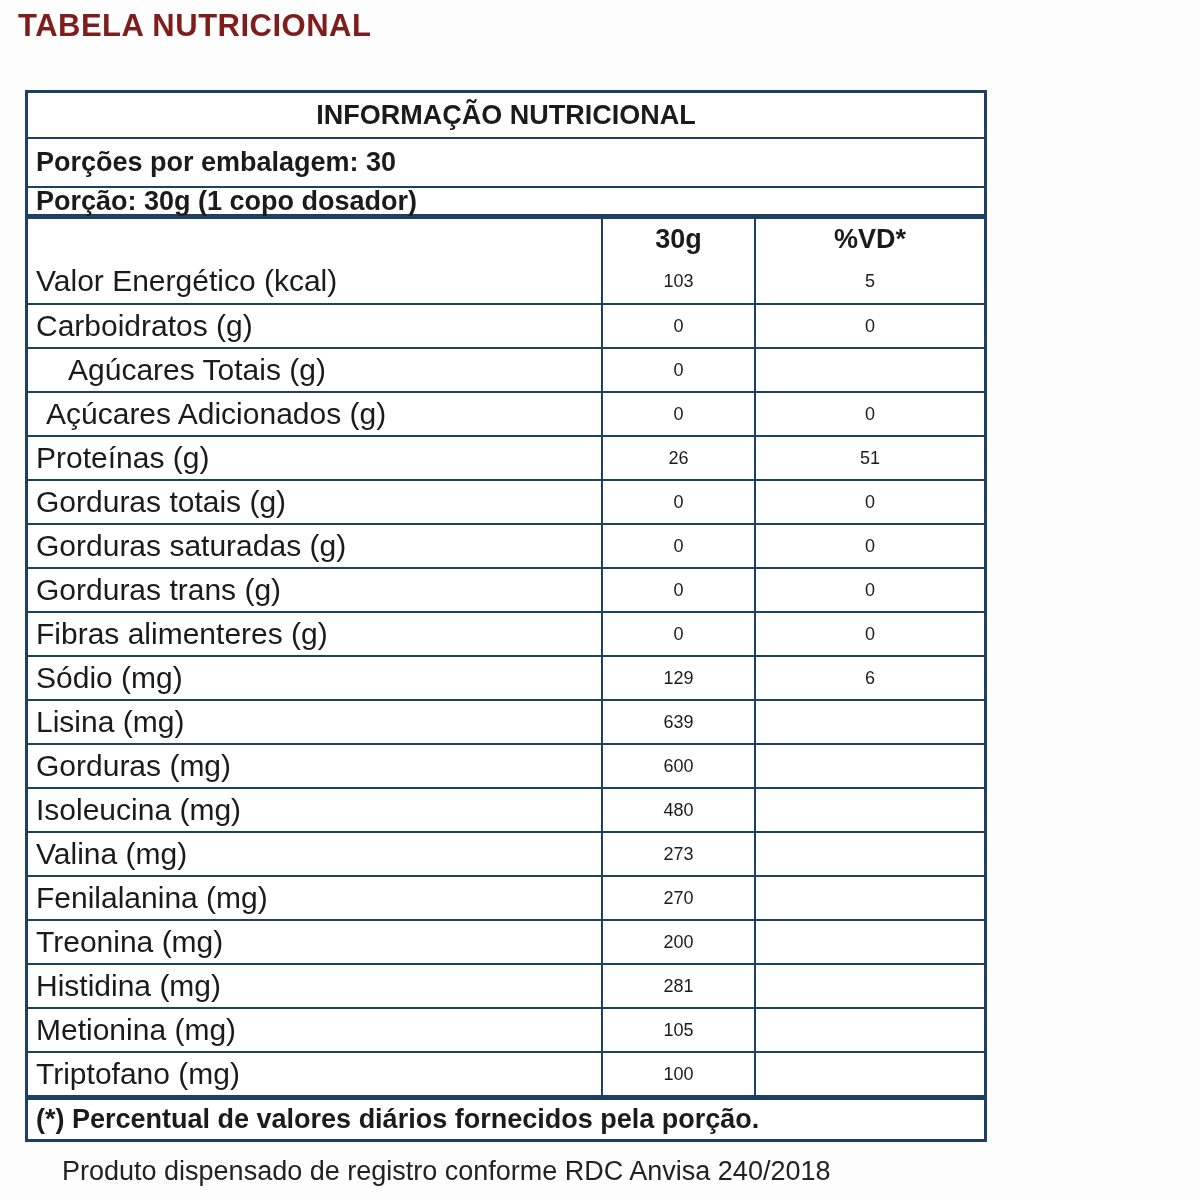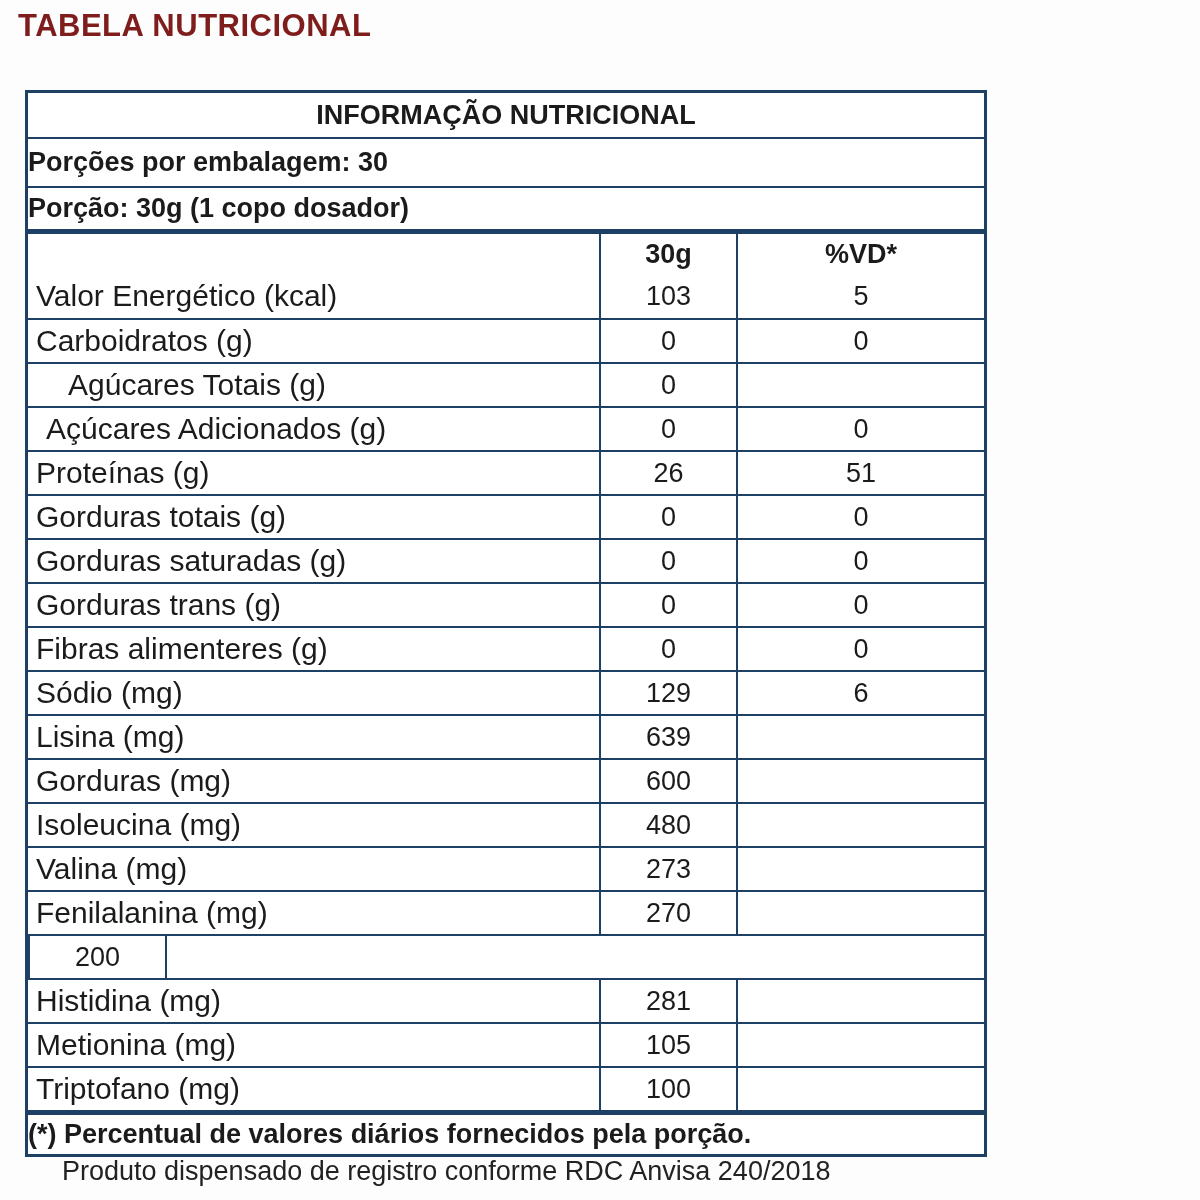--- a/index.html
+++ b/index.html
@@ -20,42 +20,42 @@
     border:3px solid var(--border); background:#fff;
   }
   .trow {
     display:flex; align-items:stretch;
     border-top:2px solid var(--border);
   }
   .trow:first-child { border-top:none; }
   .trow.thick { border-top:5px solid var(--border); }
   .h-info  { height:44px; }
   .h-serv  { height:49px; }
-  .h-serv2 { height:43px;justify-content:flex-end; }
+  .h-serv2 { height:28px;justify-content:flex-end; }
   .h-colhead { height:45px; }
   .h-data  { height:44px; }
   .h-foot  { height:44px; }
   .cell-full {
     flex:1 1 auto; display:flex; align-items:center;
-    font-size:27px;
+    padding-left:8px; font-size:27px;
   }
   .center { justify-content:center; padding-left:0; }
   .bold { font-weight:bold; }
   .c-label {
     flex:1 1 auto; display:flex; align-items:center;
     padding-left:8px; font-size:30px;
   }
   .c-label.ind-1 { padding-left:40px; }
   .c-label.ind-2 { padding-left:18px;border-radius:17px; }
   .c-amt, .c-vd {
     flex:none; display:flex; align-items:center; justify-content:center;
-    border-left:2px solid var(--border); font-size:27px;
+    border-left:2px solid var(--border); font-size:18px;
   }
-  .c-amt { width:137px; }
-  .c-vd  { width:248px; }
+  .c-amt { width:153px; }
+  .c-vd  { width:230px; }
   .colhead-cell { font-size:27px; font-weight:bold; }
   .below-note {
     position:absolute; left:30px; top:1156px;
     font-size:27px; color:#222;margin-left:32px;
   }
 </style>
 </head>
 <body>
 
 <div class="page-title">TABELA NUTRICIONAL</div>
@@ -145,20 +145,21 @@
         <div class="c-label">Valina (mg)</div>
         <div class="c-amt">273</div>
         <div class="c-vd"></div>
       </div>
       <div class="trow h-data">
         <div class="c-label">Fenilalanina (mg)</div>
         <div class="c-amt">270</div>
         <div class="c-vd"></div>
       </div>
       <div class="trow h-data">
+        <div class="c-label">Treonina (mg)</div>
         <div class="c-amt">200</div>
         <div class="c-vd"></div>
       </div>
       <div class="trow h-data">
         <div class="c-label">Histidina (mg)</div>
         <div class="c-amt">281</div>
         <div class="c-vd"></div>
       </div>
       <div class="trow h-data">
         <div class="c-label">Metionina (mg)</div>

